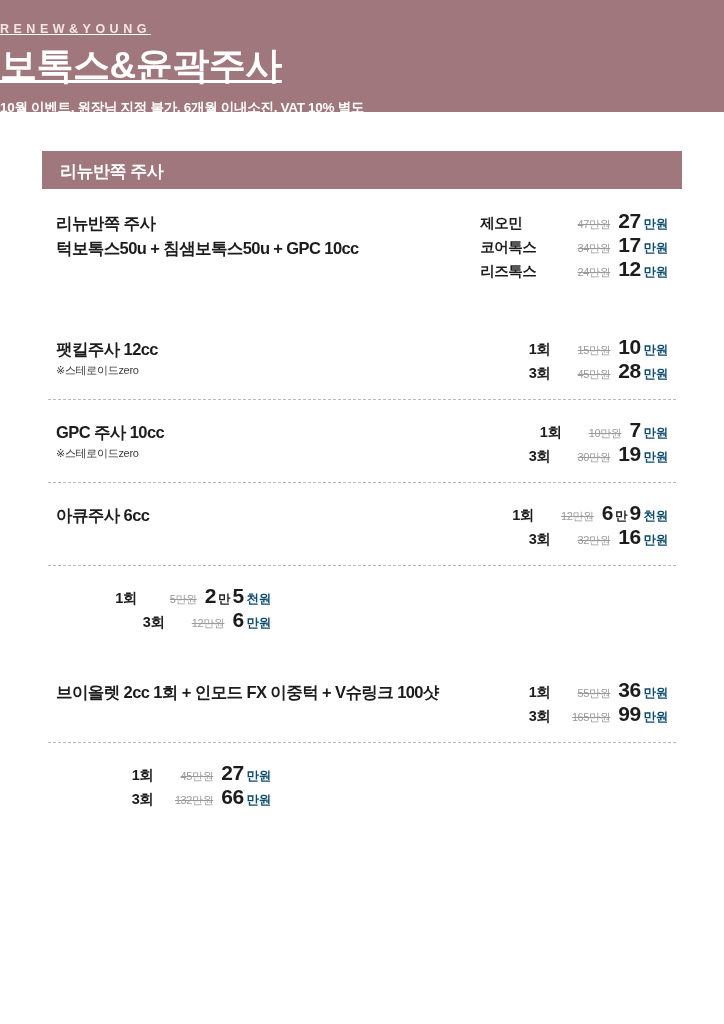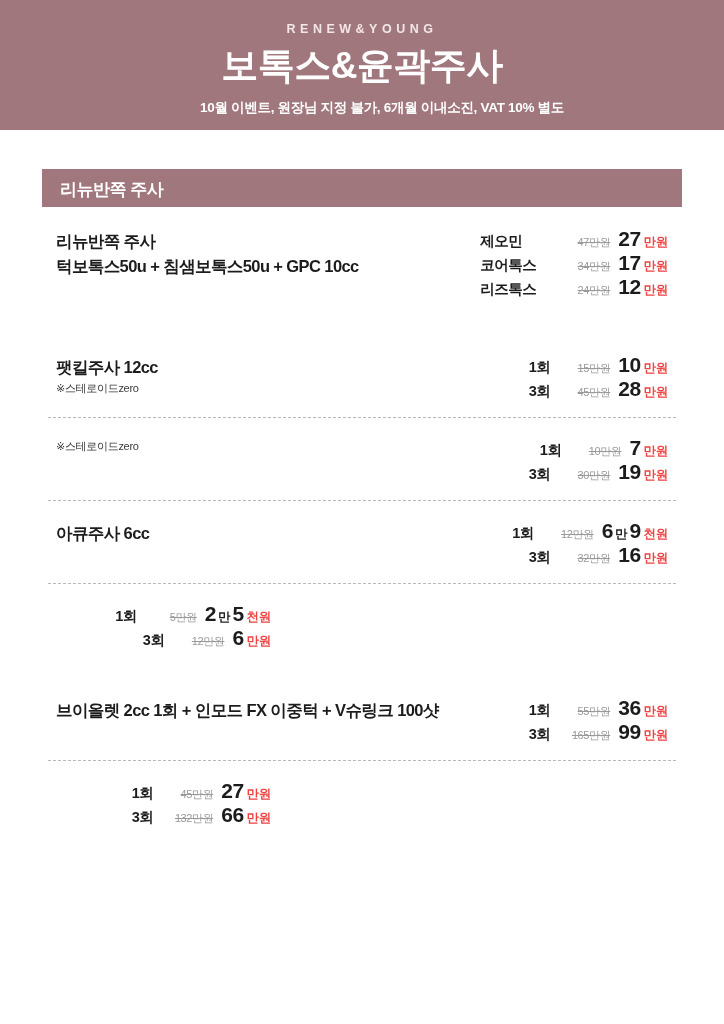--- a/index.html
+++ b/index.html
@@ -12,45 +12,45 @@
     background: #ffffff;
     font-family: "Liberation Sans", "DejaVu Sans", sans-serif;
     color: #231f20;
     overflow: hidden;
   }
 
   
   .header {
     background: #a0777c;
     color: #ffffff;
-    text-align: center;
+    text-align: left;
     padding: 22px 0 18px 0;
-    height: 130px;
+    height: 112px;
     box-sizing: border-box;
+    text-decoration: underline;
   }
   .brand {
     font-size: 12.5px;
     letter-spacing: 4.5px;
     font-weight: 600;
     margin-bottom: 10px;
     color: #f3e6e7;
   }
   .main-title {
     font-size: 37px;
     font-weight: 700;
     letter-spacing: -0.5px;
     line-height: 1.1;
     margin-bottom: 12px;
   }
   .subtitle {
     font-size: 13.5px;
     font-weight: 700;
     letter-spacing: -0.3px;
     color: #ffffff;
-    padding-left: 40px;
   }
 
   
   .content {
     padding: 39px 42px 0 42px;
   }
 
   .section-bar {
     background: #a0777c;
     color: #ffffff;
@@ -140,21 +140,21 @@
   }
   .new {
     font-size: 21px;
     font-weight: 700;
     color: #1c1c1c;
     letter-spacing: -0.5px;
   }
   .unit {
     font-size: 12.5px;
     font-weight: 700;
-    color: #ef4444;
+    color: #0c4a6e;
     margin-left: 3px;
     letter-spacing: -0.3px;
   }
   .mid-unit {
     font-size: 12.5px;
     font-weight: 700;
     color: #1c1c1c;
     margin: 0 2px 0 2px;
   }
   .sec-gap { height: 20px; }
@@ -221,20 +221,21 @@
           <span class="label round">3회</span>
           <span class="old">45만원</span>
           <span class="new">28</span>
           <span class="unit">만원</span>
         </div>
       </div>
     </div>
 
     <div class="row dashed">
       <div class="row-left">
+        <div class="item-name">GPC 주사 10cc</div>
         <div class="item-sub">※스테로이드zero</div>
       </div>
       <div class="row-right">
         <div class="price-line">
           <span class="label round">1회</span>
           <span class="old">10만원</span>
           <span class="new">7</span>
           <span class="unit">만원</span>
         </div>
         <div class="price-line">

